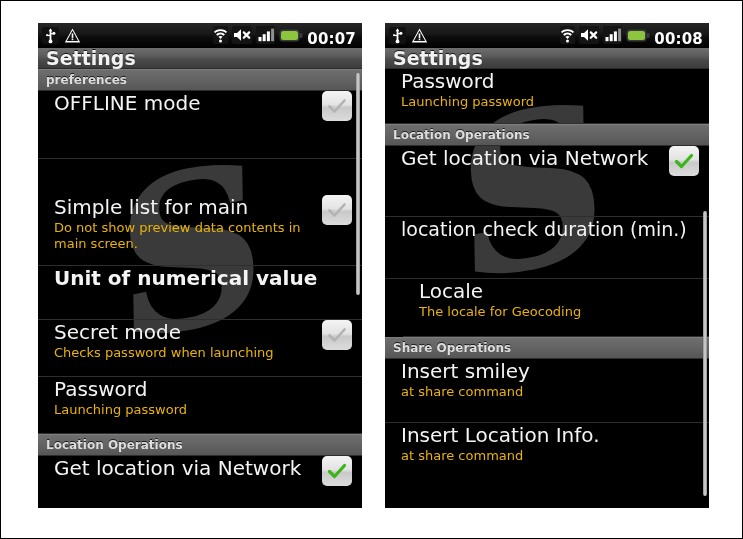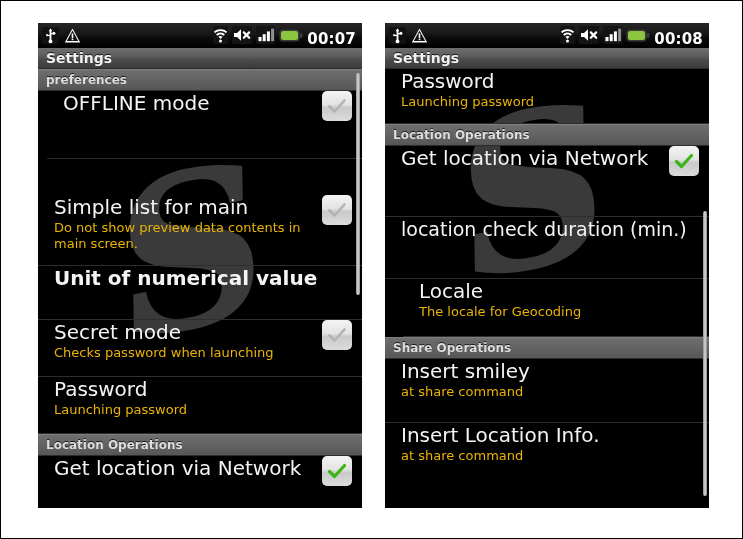--- a/index.html
+++ b/index.html
@@ -45,21 +45,21 @@
 
   
   .titlebar {
     height:21px;
     background:linear-gradient(to bottom,#6f6f6f 0%,#5c5c5c 40%,#4a4a4a 60%,#3c3c3c 100%);
     border-bottom:1px solid #2a2a2a;
     display:flex; align-items:center;
     padding-left:8px;
   }
   .titlebar-text {
-    color:#f2f2f2; font-size:14px; font-weight:bold;
+    color:#f2f2f2; font-size:19px; font-weight:bold;
     text-shadow:0 -1px 0 #1a1a1a;
   }
 
   
   .list { position:relative; background:#000000; }
   .watermark {
     position:absolute; pointer-events:none;
     color:#6a6a6a; opacity:0.55;
     font-size:210px; font-weight:bold; font-style:italic;
     font-family:"DejaVu Serif", serif;
@@ -202,21 +202,21 @@
       <span class="titlebar-text">Settings</span>
     </div>
 
     <div class="list" style="height:439px;">
       <div class="watermark" id="wm-left">S</div>
 
       <div class="section-header">
         <span class="section-header-text">preferences</span>
       </div>
 
-      <div class="row" style="height:68px;margin-left:9px;">
+      <div class="row" style="height:68px;">
         <div class="row-texts">
           <div class="row-title">OFFLINE mode</div>
         </div>
         <div class="checkbox">
           <svg width="22" height="22" viewBox="0 0 22 22">
               <polyline points="3.5,11.5 8.5,16.5 18.5,5.5" fill="none" stroke="#b3b3b3" stroke-width="2.6" stroke-linecap="round" stroke-linejoin="round"></polyline>
             </svg>
         </div>
       </div>
 

